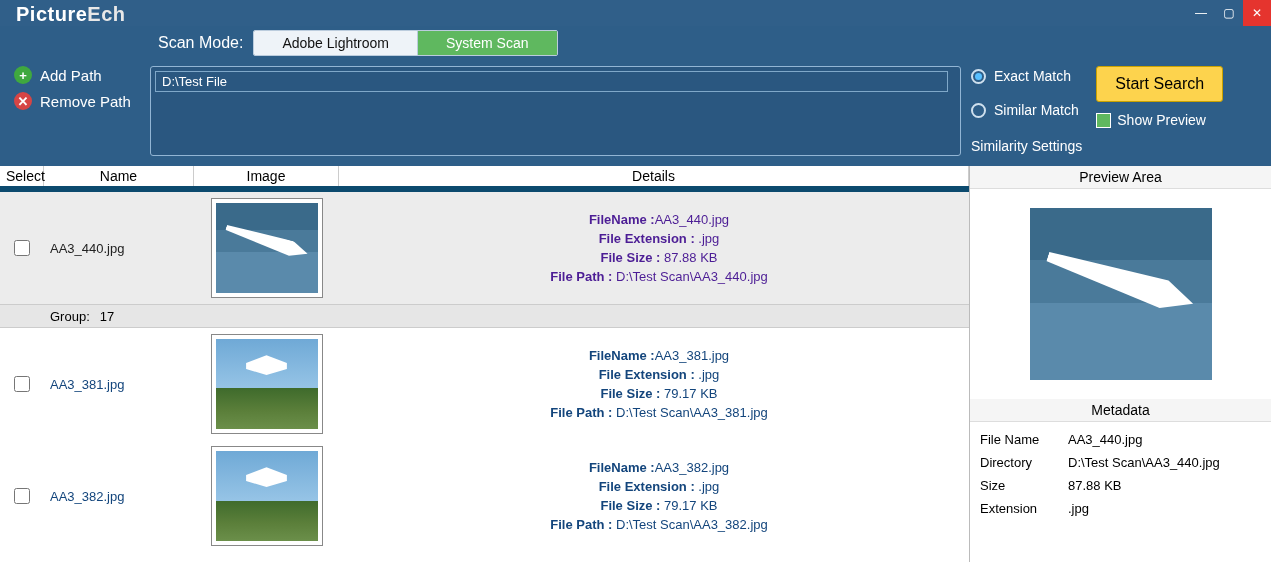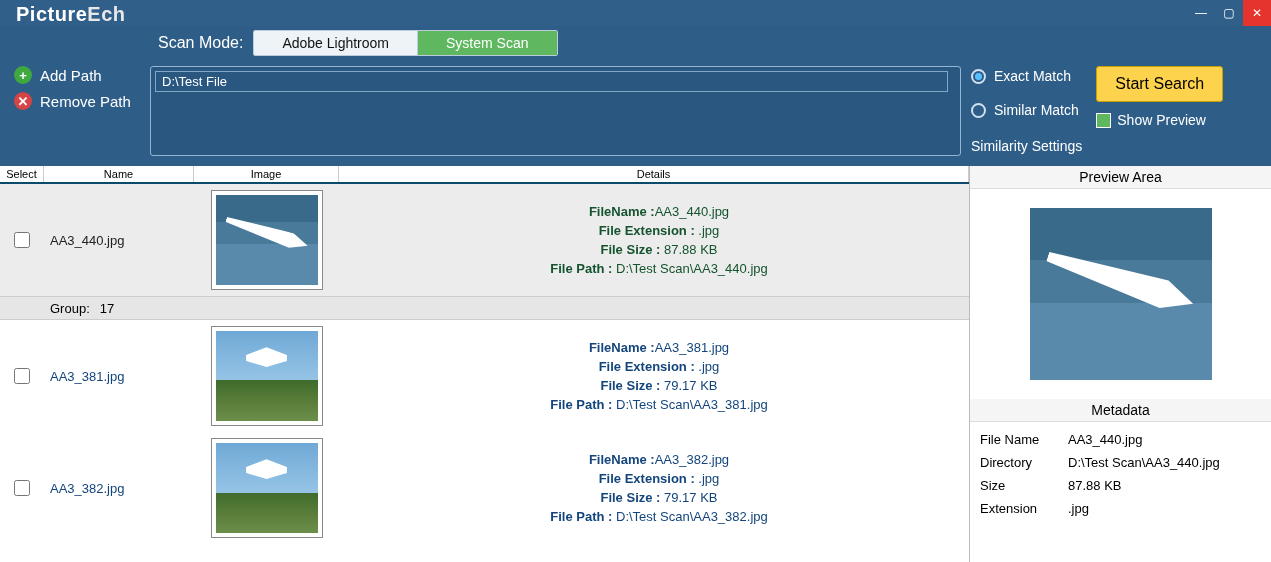--- a/index.html
+++ b/index.html
@@ -41,39 +41,39 @@
 .radio .dot { width: 15px; height: 15px; border: 2px solid #cfe0ee; border-radius: 50%; display: inline-block; position: relative; }
 .radio.checked .dot::after { content: ""; position: absolute; inset: 2px; border-radius: 50%; background: #58c0ff; }
 .simset { font-size: 14px; color: #fff; margin-top: 2px; }
 .startcol { display: flex; flex-direction: column; gap: 10px; }
 .startbtn { background: #fdd34d; border: 1px solid #caa200; color: #000000; font-size: 16px; padding: 8px 18px; border-radius: 3px; cursor: pointer; white-space: nowrap; }
 .showprev { display: flex; align-items: center; gap: 6px; color: #fff; font-size: 14px; cursor: pointer; }
 .chk { width: 15px; height: 15px; background: #5fb85f; border: 1px solid #fff; display: inline-block; }
 
 .main { display: flex; height: calc(562px - 160px); }
 .listpane { width: 970px; border-right: 1px solid #bbb; overflow: hidden; display: flex; flex-direction: column; }
-.colheaders { display: flex; background: #fff; border-bottom: 2px solid #0c4a6e; font-size: 11px; }
+.colheaders { display: flex; background: #fff; border-bottom: 6px solid #0c4a6e; font-size: 14px; }
 .colheaders div { padding: 2px 6px; border-right: 1px solid #ccc; }
 .c-sel { width: 44px; text-align: center; }
 .c-name { width: 150px; text-align: center; }
 .c-img { width: 145px; text-align: center; }
 .c-det { flex: 1; text-align: center; }
 
 .scroll { overflow-y: auto; flex: 1; }
 .row { display: flex; align-items: center; min-height: 112px; border-bottom: 0; font-size: 13px; }
 .row.sel { background: #ececec; }
 .row .c-sel { display: flex; align-items: center; justify-content: center; }
 .row .c-sel input { width: 16px; height: 16px; }
 .row .c-name { color: #13457c; display: flex; align-items: center; padding-left: 6px; }
 .row.sel .c-name { color: #222; }
 .row .c-img { display: flex; align-items: center; justify-content: center; }
 .thumb { width: 112px; height: 100px; border: 1px solid #888; background: #fff; padding: 4px; display: flex; align-items: center; justify-content: center; }
 .row .c-det { display: flex; flex-direction: column; justify-content: center; gap: 4px; padding-left: 10px; }
 .grouprow { height: 24px; background: #e6e6e6; display: flex; align-items: center; padding-left: 50px; font-size: 13px; gap: 10px; border-top: 1px solid #ccc; border-bottom: 1px solid #ccc; }
-.det-line { color: #14532d; }
+.det-line { color: #4c1d95; }
 .row.blue .det-line { color: #13457c; }
 .det-line b { font-weight: 600; }
 
 .sidepane { flex: 1; display: flex; flex-direction: column; }
 .sectitle { text-align: center; font-size: 14px; padding: 3px 0; background: #f5f5f5; border-bottom: 1px solid #ddd; }
 .preview { flex: 0 0 210px; display: flex; align-items: center; justify-content: center; }
 .metatable { font-size: 13px; padding: 6px 10px; }
 .metatable .mrow { display: flex; gap: 10px; padding: 4px 0; }
 .metatable .mk { width: 78px; }
 

